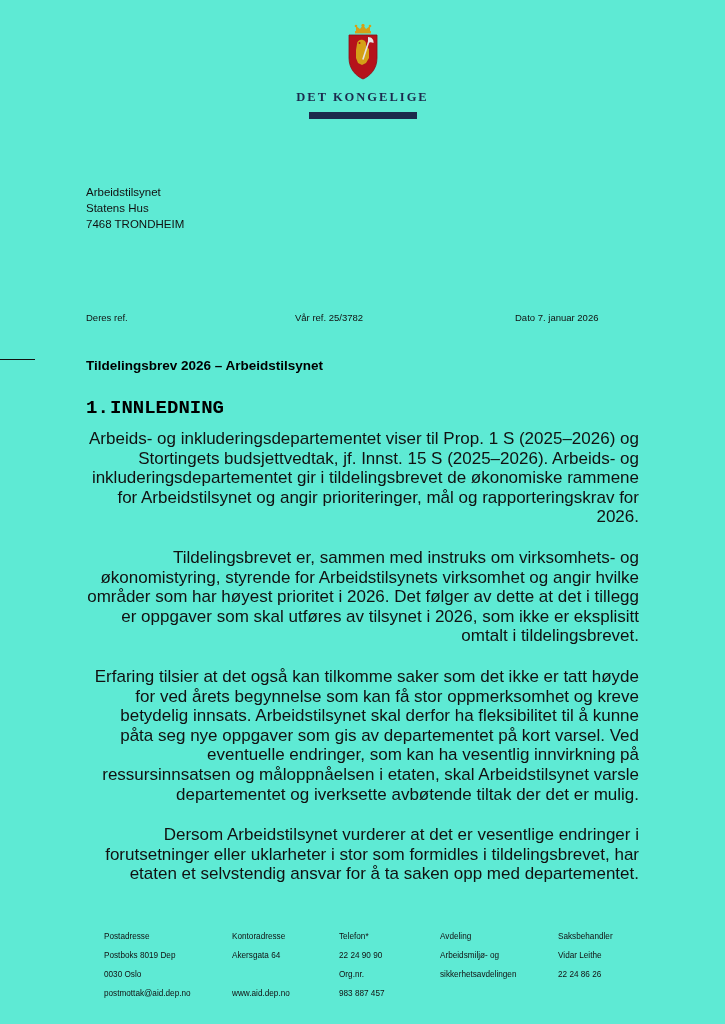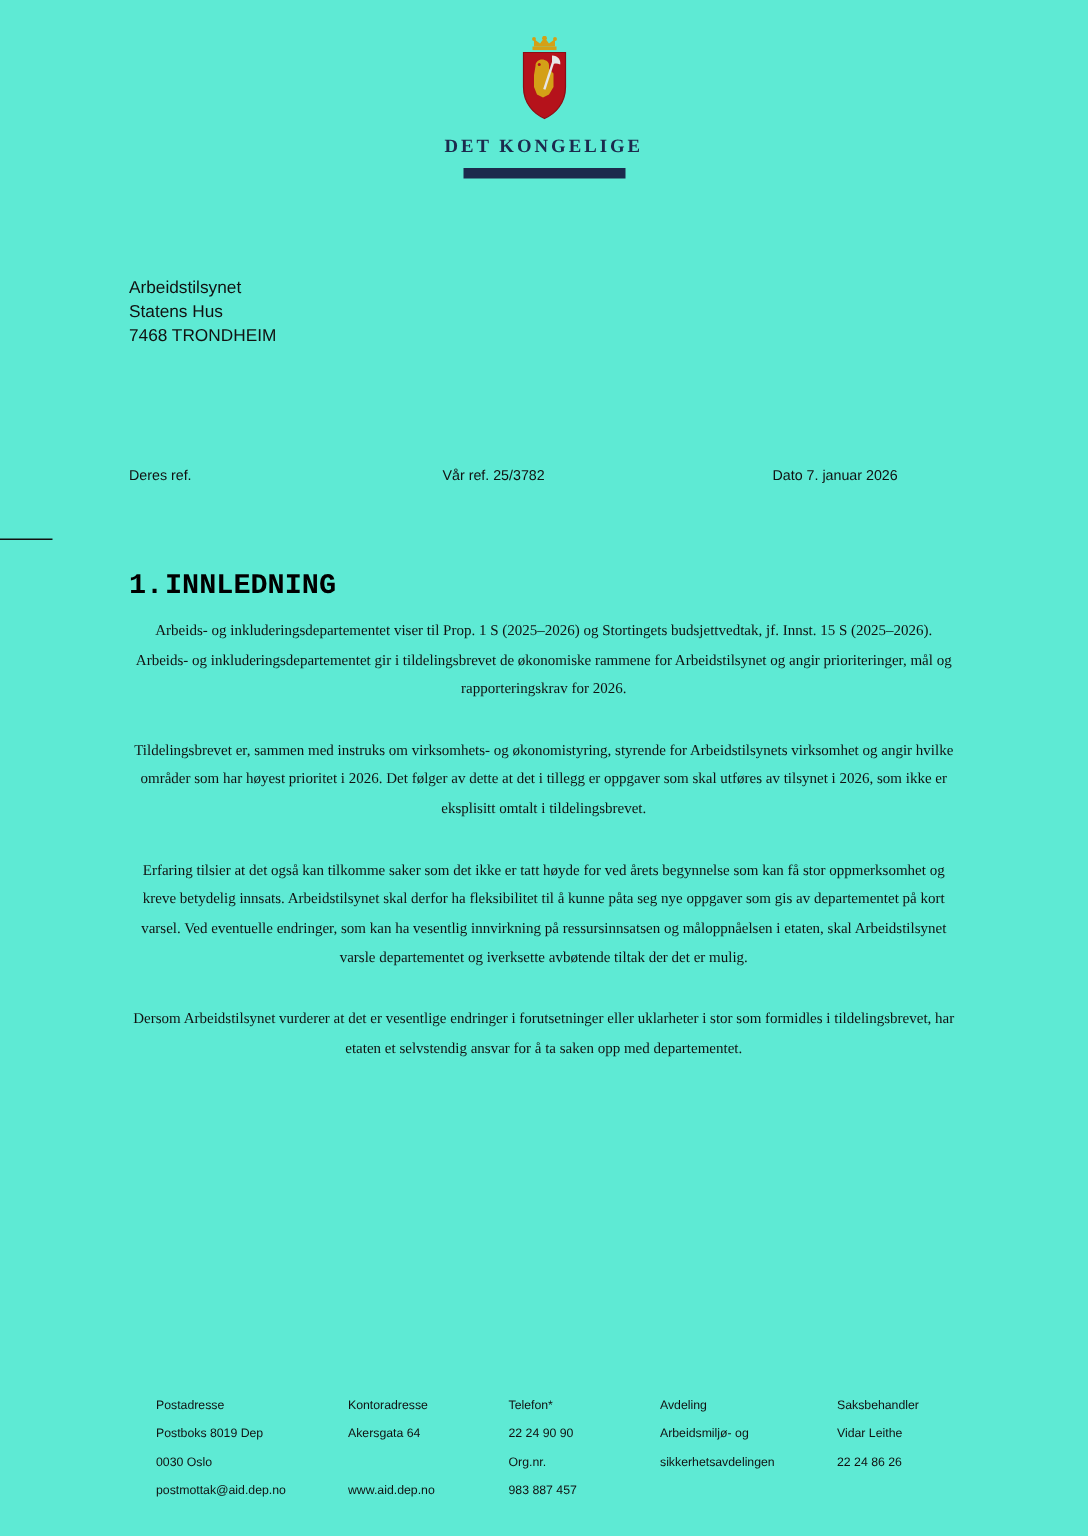--- a/index.html
+++ b/index.html
@@ -121,25 +121,24 @@
     line-height: 18px;
     color: #000;
     font-family: Liberation Mono, monospace;
   }
   h2.section-head .num {
     display: inline-block;
     width: 24px;
   }
   p.para {
     margin: 12px 0 0 0;
-    font-size: 10px;
+    font-size: 17px;
     line-height: 19.6px;
     color: #111111;
-    text-align: center;
-    font-family: Liberation Serif, serif;
+    text-align: right;
   }
   p.para.gap { margin-top: 21px; }
 
   
   .footer {
     position: absolute;
     left: 104px;
     top: 932px;
     width: 570px;
     font-size: 8.2px;
@@ -198,20 +197,21 @@
 
   <div class="refrow">
     <div class="col ref-c1">Deres ref.</div>
     <div class="col ref-c2">Vår ref. 25/3782</div>
     <div class="col ref-c3">Dato 7. januar 2026</div>
   </div>
 
   <div class="margin-tick"></div>
 
   <div class="body">
+    <h1 class="doc-title">Tildelingsbrev 2026 – Arbeidstilsynet</h1>
 
     <h2 class="section-head">
       <span class="num">1.</span><span>INNLEDNING</span>
     </h2>
 
     <p class="para">Arbeids- og inkluderingsdepartementet viser til Prop. 1 S (2025–2026) og Stortingets budsjettvedtak, jf. Innst. 15 S (2025–2026). Arbeids- og inkluderingsdepartementet gir i tildelingsbrevet de økonomiske rammene for Arbeidstilsynet og angir prioriteringer, mål og rapporteringskrav for 2026.</p>
     <p class="para gap">Tildelingsbrevet er, sammen med instruks om virksomhets- og økonomistyring, styrende for Arbeidstilsynets virksomhet og angir hvilke områder som har høyest prioritet i 2026. Det følger av dette at det i tillegg er oppgaver som skal utføres av tilsynet i 2026, som ikke er eksplisitt omtalt i tildelingsbrevet.</p>
     <p class="para gap">Erfaring tilsier at det også kan tilkomme saker som det ikke er tatt høyde for ved årets begynnelse som kan få stor oppmerksomhet og kreve betydelig innsats. Arbeidstilsynet skal derfor ha fleksibilitet til å kunne påta seg nye oppgaver som gis av departementet på kort varsel. Ved eventuelle endringer, som kan ha vesentlig innvirkning på ressursinnsatsen og måloppnåelsen i etaten, skal Arbeidstilsynet varsle departementet og iverksette avbøtende tiltak der det er mulig.</p>
     <p class="para gap">Dersom Arbeidstilsynet vurderer at det er vesentlige endringer i forutsetninger eller uklarheter i stor som formidles i tildelingsbrevet, har etaten et selvstendig ansvar for å ta saken opp med departementet.</p>
   </div>

